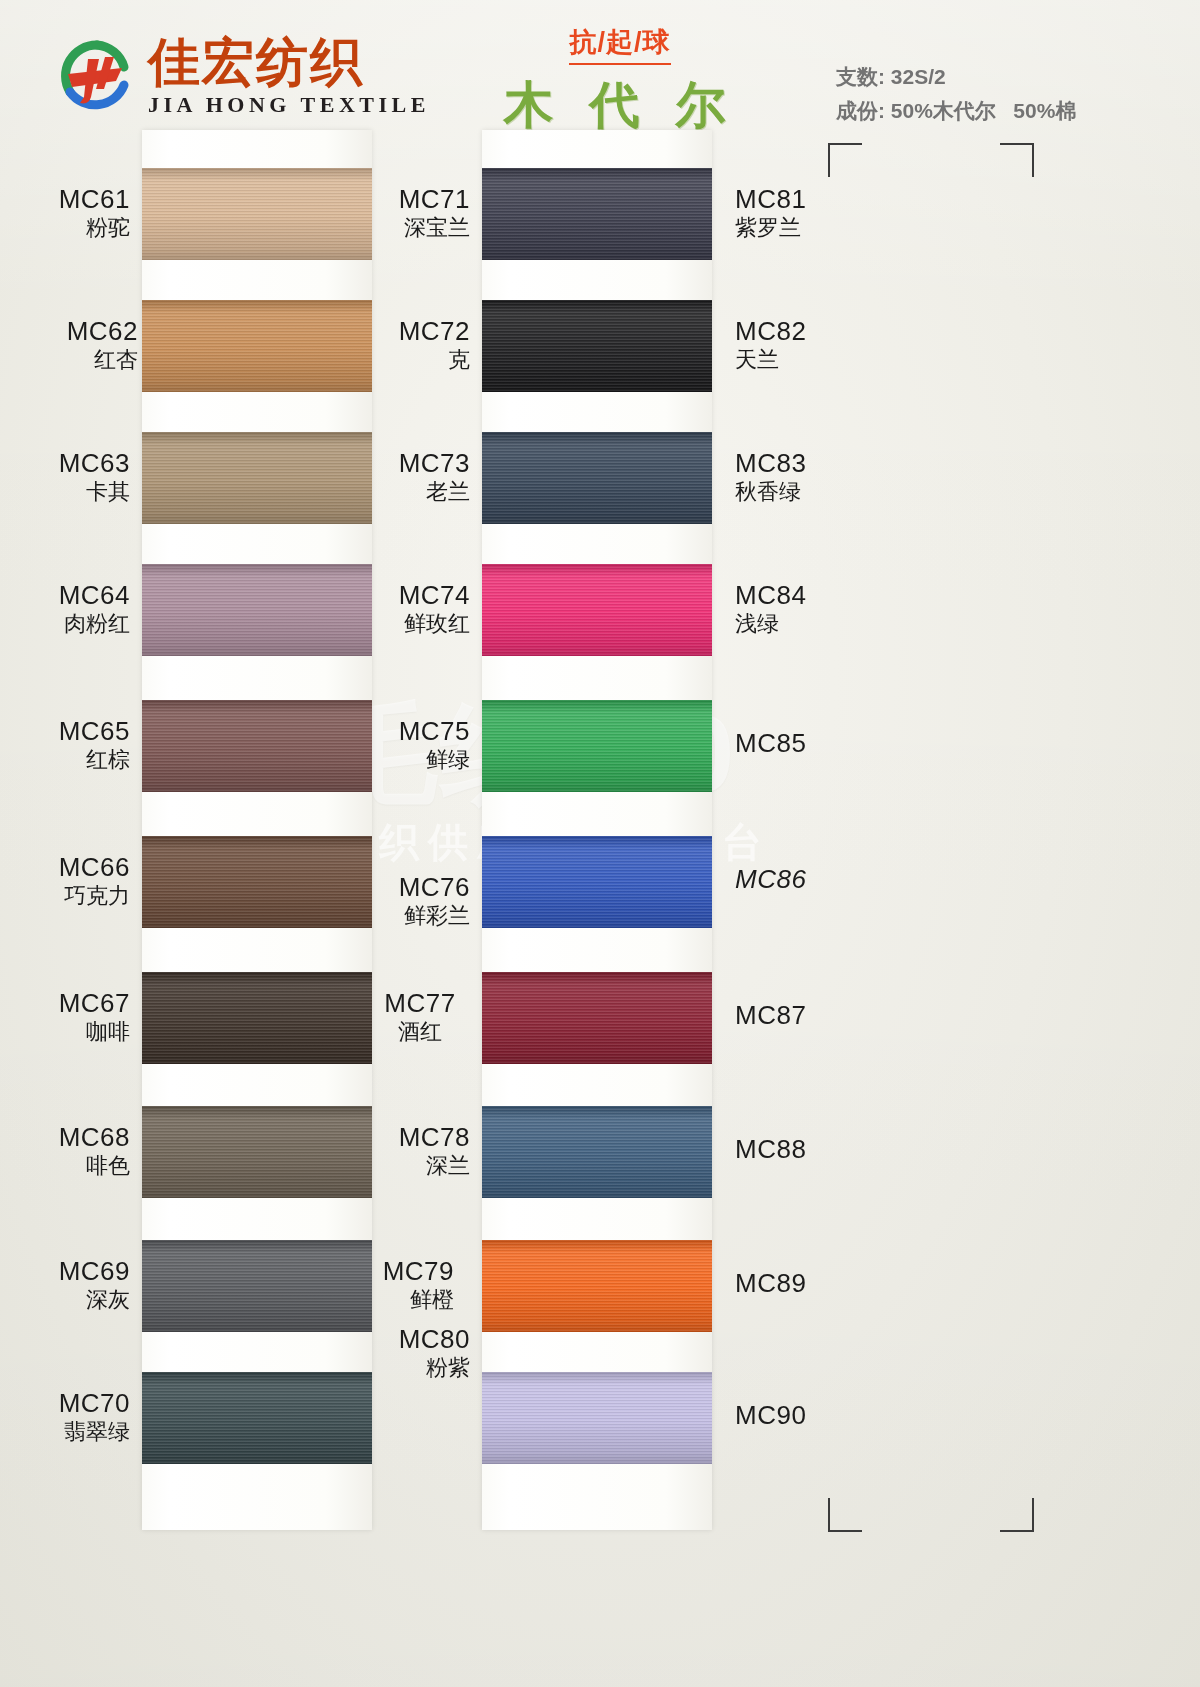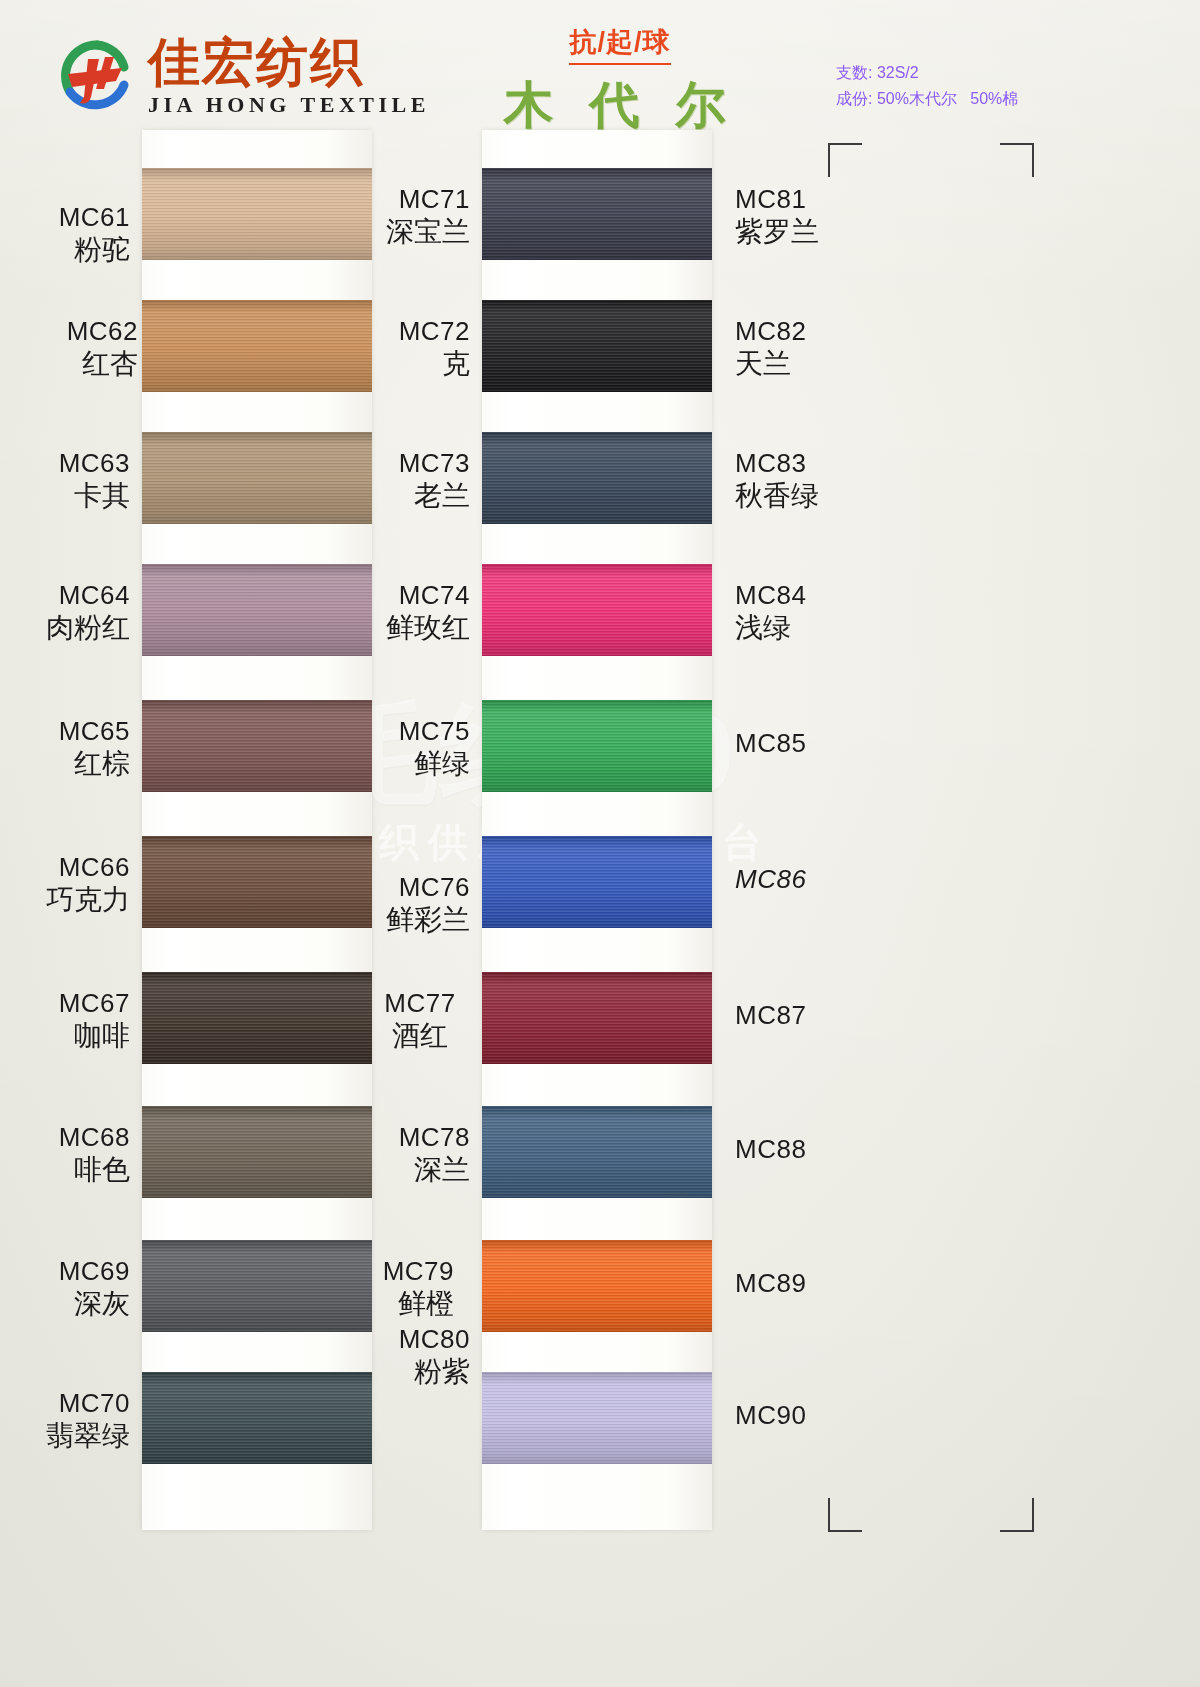--- a/index.html
+++ b/index.html
@@ -42,21 +42,21 @@
     font-family:"Liberation Sans","DejaVu Sans",sans-serif;
     padding-bottom:3px;display:inline-block;
     border-bottom:2px solid #e8491f;
   }
   .title-big{
     margin-top:7px;font-size:50px;font-weight:bold;color:#7aab3f;letter-spacing:11px;
     font-family:"Liberation Sans","DejaVu Sans",sans-serif;
     text-shadow:1px 1px 0 rgba(120,160,60,.35);
   }
 
-  .spec-block{position:absolute;left:836px;top:60px;font-size:16px;color:#8b5cf6;line-height:1.6;}
+  .spec-block{position:absolute;left:836px;top:60px;font-size:21px;color:#737373;line-height:1.6;font-weight:bold;}
   .spec-line{white-space:pre;}
 
   
   .corner{position:absolute;width:34px;height:34px;}
   .corner i{position:absolute;background:#3b3b3b;}
   .corner .h{height:2px;width:34px;}
   .corner .v{width:2px;height:34px;}
 
   
   #watermark{
@@ -111,21 +111,21 @@
       rgba(0,0,0,.18) 0%,
       rgba(255,255,255,.10) 14%,
       rgba(255,255,255,.04) 52%,
       rgba(0,0,0,.10) 88%,
       rgba(0,0,0,.20) 100%);
   }
 
   
   .label{position:absolute;color:#1b1b1b;line-height:1.18;}
   .label .code{font-size:26px;letter-spacing:.5px;white-space:nowrap;}
-  .label .name{font-size:28px;white-space:nowrap;}
+  .label .name{font-size:22px;white-space:nowrap;}
   .label.right-align{text-align:right;}
   .label.left-align{text-align:left;}
 </style>
 </head>
 <body>
 
 <div id="paper"></div>
 
 <div id="header">
 
@@ -179,21 +179,21 @@
   <div class="wm-row2">毛织供应链服务平台</div>
 </div>
 
 <div class="strip" id="strip-left"></div>
 <div class="strip" id="strip-right"></div>
 
 <div id="swatch-layer">
     <div class="swatch" style="left: 142px; top: 168px;">
       <div class="yarn" style="background: rgb(217, 182, 148);"></div>
     </div>
-    <div class="label right-align" style="left: 30px; width: 100px; top: 202px;">
+    <div class="label right-align" style="left: 30px; width: 100px; top: 184px;">
       <div class="code">MC61</div>
       <div class="name">粉驼</div>
     </div>
     <div class="swatch" style="left: 142px; top: 300px;">
       <div class="yarn" style="background: rgb(200, 140, 84);"></div>
     </div>
     <div class="label right-align" style="left: 38px; width: 100px; top: 316px;">
       <div class="code">MC62</div>
       <div class="name">红杏</div>
     </div>

